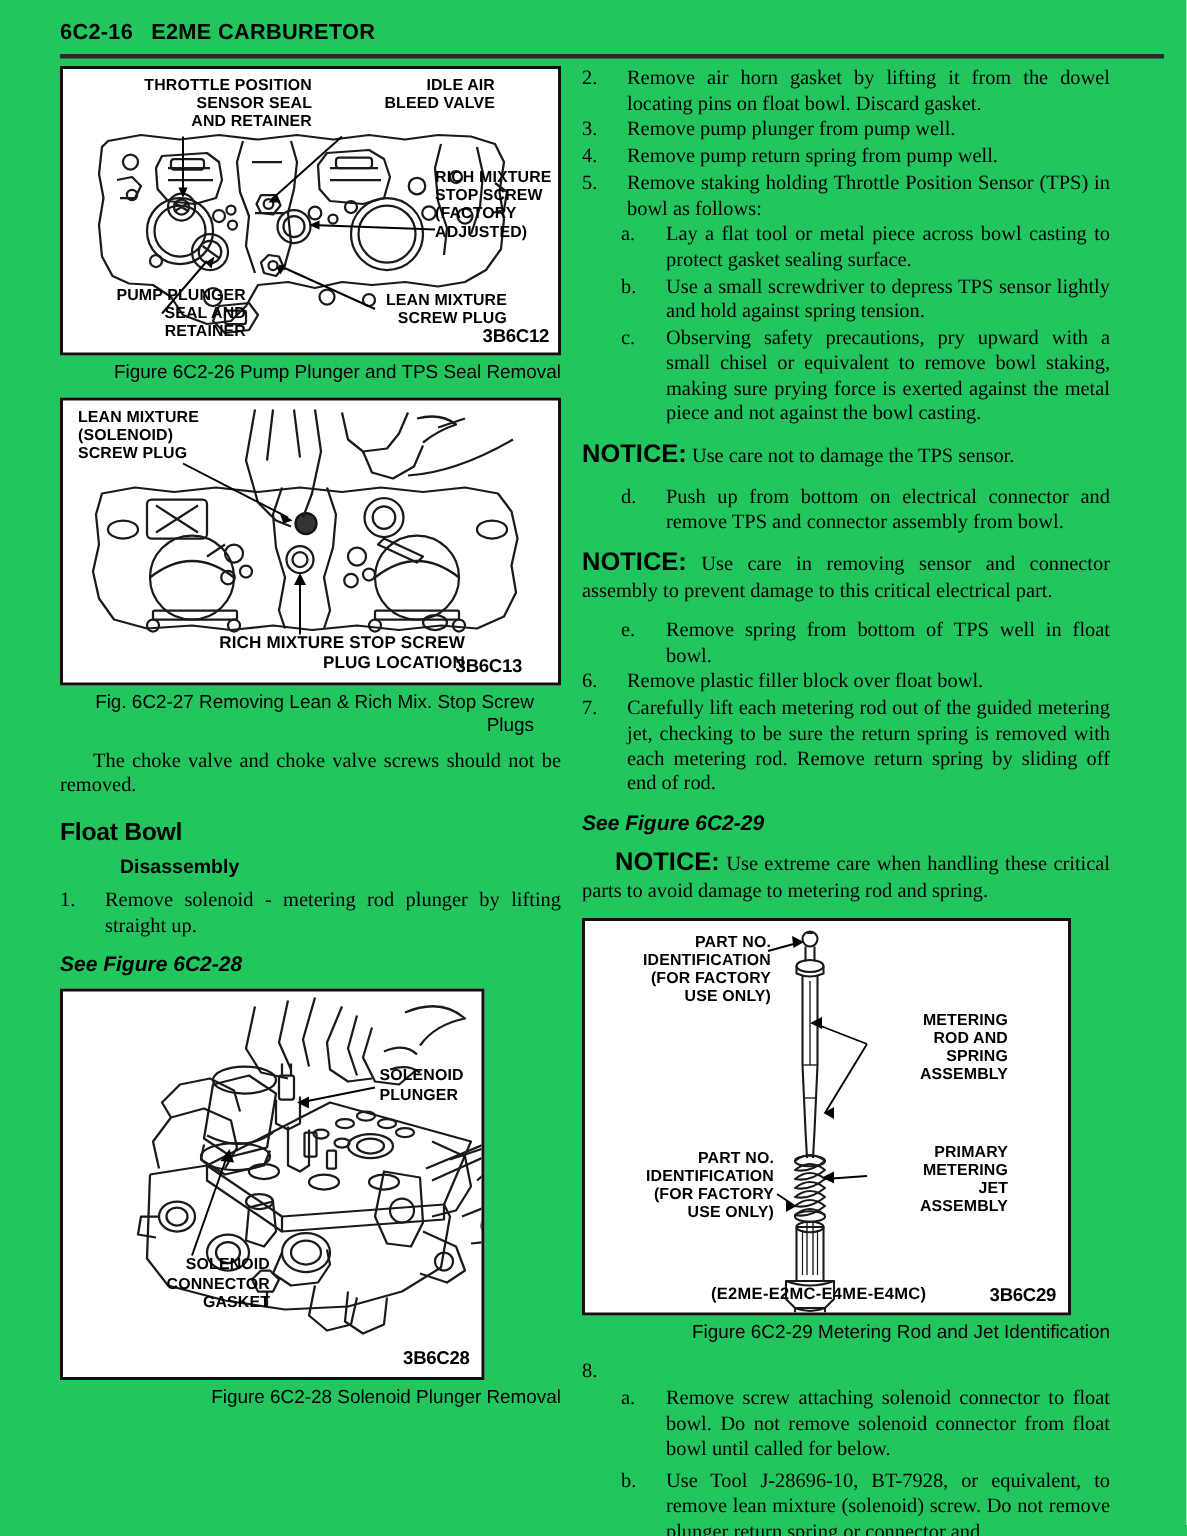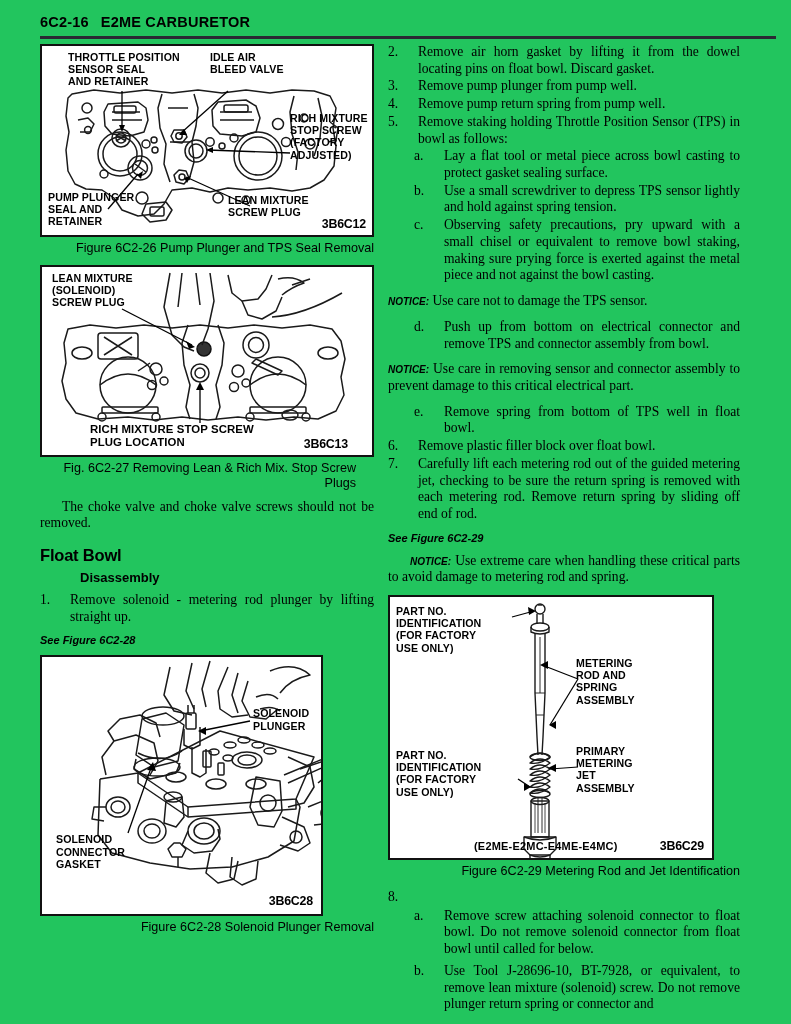--- a/index.html
+++ b/index.html
@@ -82,35 +82,34 @@
     font-family: "Liberation Sans", sans-serif;
     font-weight: bold;
     font-size: 13px;
     margin: 0 0 7px 0;
     padding-left: 40px;
   }
   .see-fig {
     font-family: "Liberation Sans", sans-serif;
     font-weight: bold;
     font-style: italic;
-    font-size: 11px;
+    font-size: 14px;
     margin: 9px 0 9px 0;
   }
   .notice {
     font-family: "Liberation Serif", serif;
     font-size: 13.6px;
     line-height: 1.23;
     text-align: justify;
     margin: 9px 0 9px 0;
   }
   .notice b {
     font-family: "Liberation Sans", sans-serif;
     font-weight: bold;
-    font-size: 10px;
-    font-style: italic;
+    font-size: 17px;
   }
 
   
   .olist { margin: 0; padding: 0; }
   .oitem {
     display: grid;
     grid-template-columns: 30px 1fr;
     column-gap: 0;
     margin-bottom: 1px;
   }
@@ -157,21 +156,21 @@
   }
   .fig-label {
     position: absolute;
     font-family: "Liberation Sans", sans-serif;
     font-weight: bold;
     font-size: 10.6px;
     line-height: 1.15;
     letter-spacing: 0.1px;
     white-space: pre-line;
   }
-  .fig-label.c { text-align: left; }
+  .fig-label.c { text-align: right; }
   .fig-label.l { text-align: left; }
   .fig-sub {
     position: absolute;
     font-family: "Liberation Sans", sans-serif;
     font-weight: bold;
     font-size: 11px;
     letter-spacing: 0.2px;
   }
   .fig-svg {
     position: absolute;

